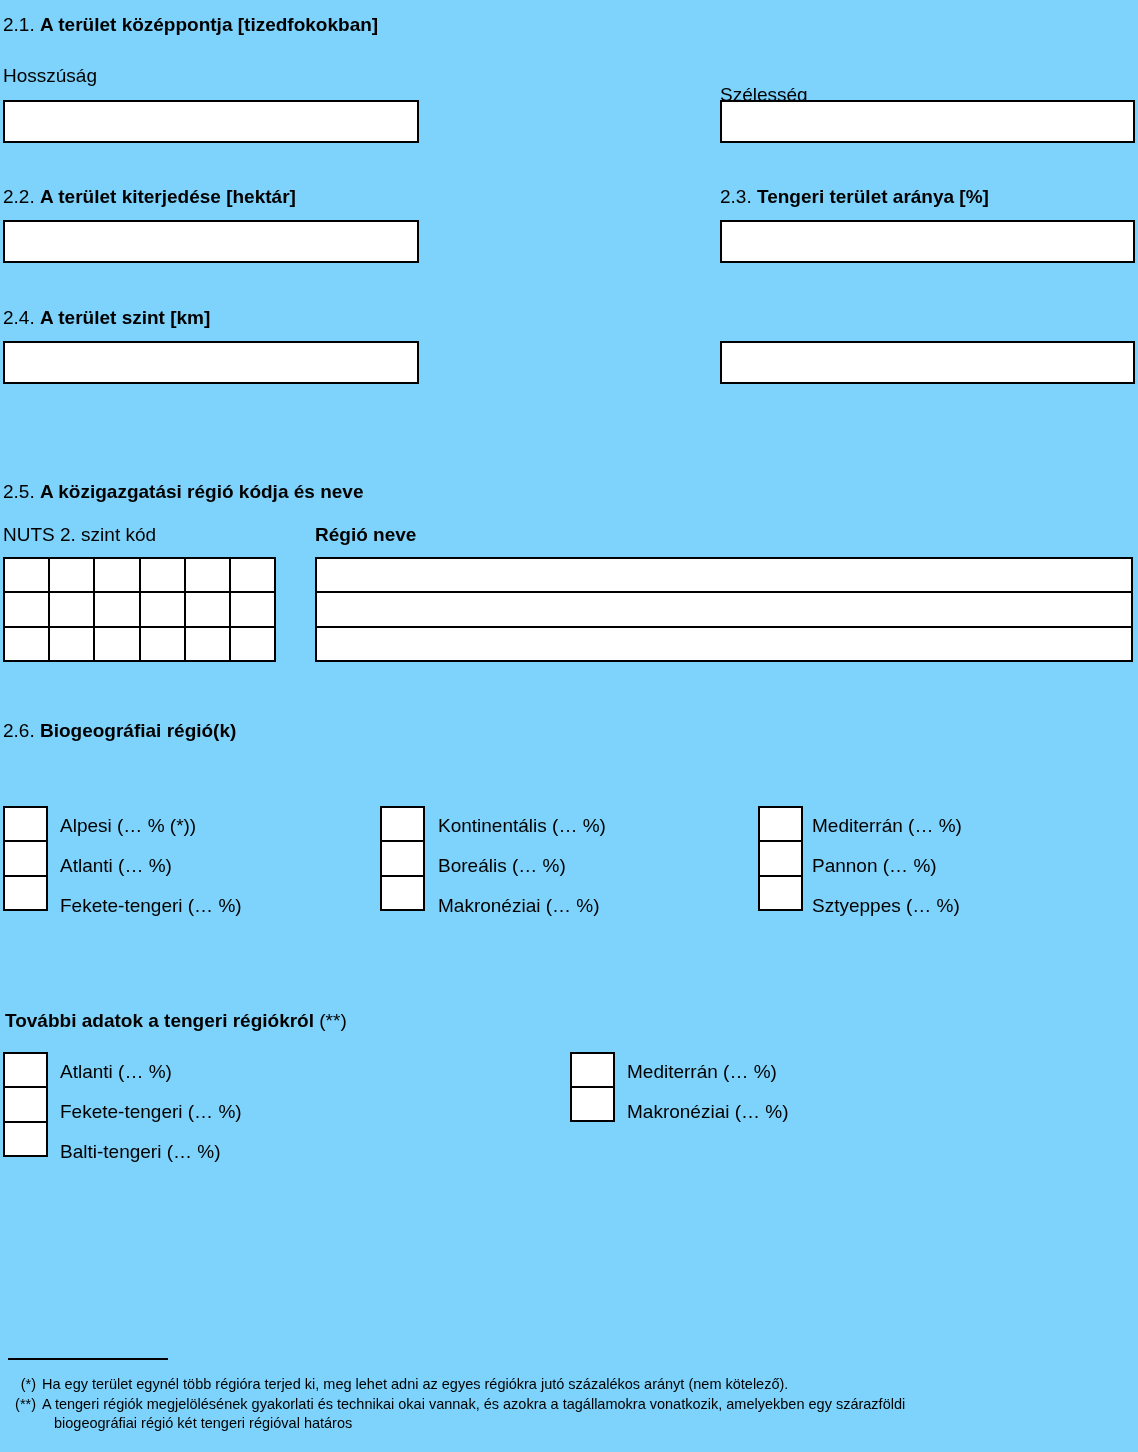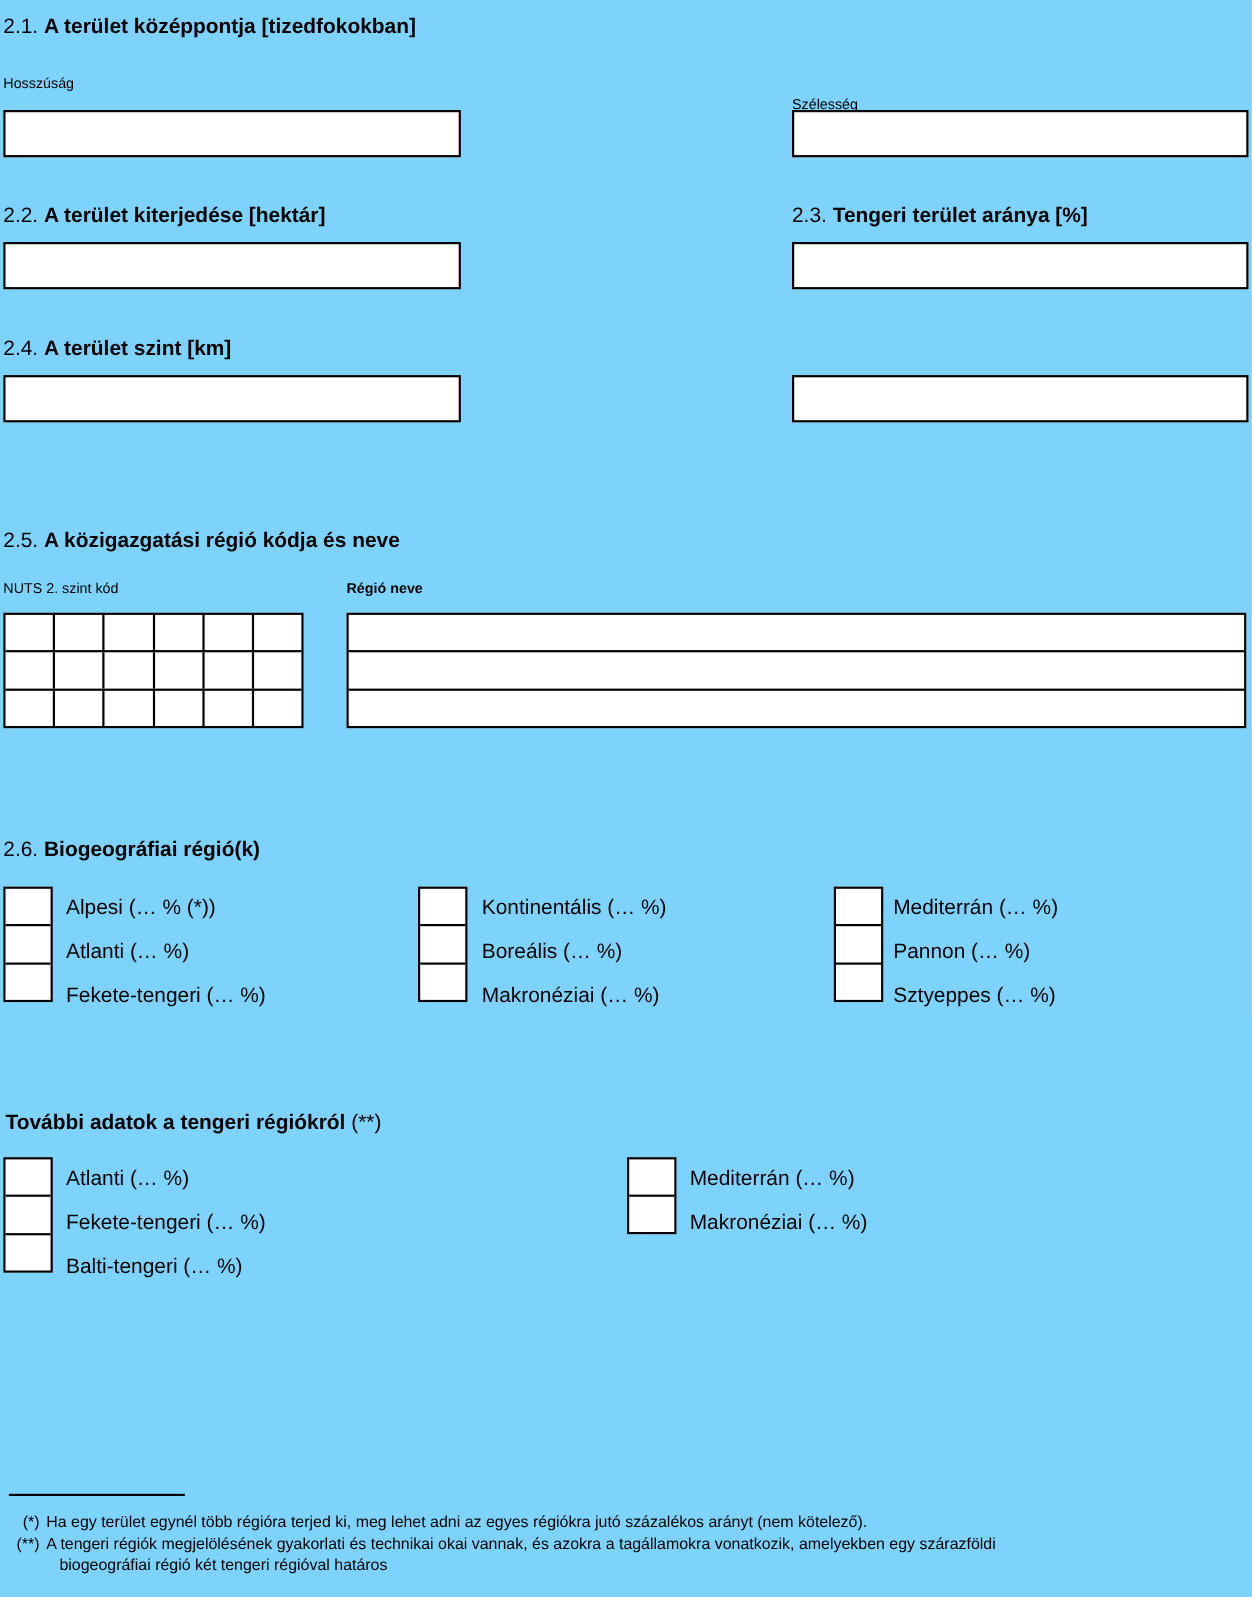--- a/index.html
+++ b/index.html
@@ -25,21 +25,21 @@
   
   .abs { position: absolute; }
   .sec-head {
     font-size: 19px;
     line-height: 22px;
     white-space: nowrap;
   }
   .sec-num { font-weight: normal; }
   .sec-title { font-weight: bold; }
   .field-label {
-    font-size: 13px;
+    font-size: 19px;
     line-height: 22px;
     white-space: nowrap;
     font-weight: normal;
   }
   
   .entry-box {
     box-sizing: border-box;
     border: 2px solid #000000;
     background: #ffffff;
   }
@@ -204,21 +204,21 @@
       <div class="nuts-cell"></div>
     </div>
   </div>
 
   <div class="region-box" style="left:315px; top:557px; width:818px; height:105px;">
     <div class="region-row"></div>
     <div class="region-row"></div>
     <div class="region-row"></div>
   </div>
 
-  <div class="abs sec-head" style="left:3px; top:762px;text-align:right;">
+  <div class="abs sec-head" style="left:3px; top:720px;text-align:right;">
     <span class="sec-num">2.6.</span>
     <span class="sec-title">Biogeográfiai régió(k)</span>
   </div>
 
   <div class="cb-stack" style="left:3px; top:806px; width:45px; height:105px;">
     <div class="cb-cell"></div>
     <div class="cb-cell"></div>
     <div class="cb-cell"></div>
   </div>
   <div class="cb-labels" style="left:60px; top:806px;">

